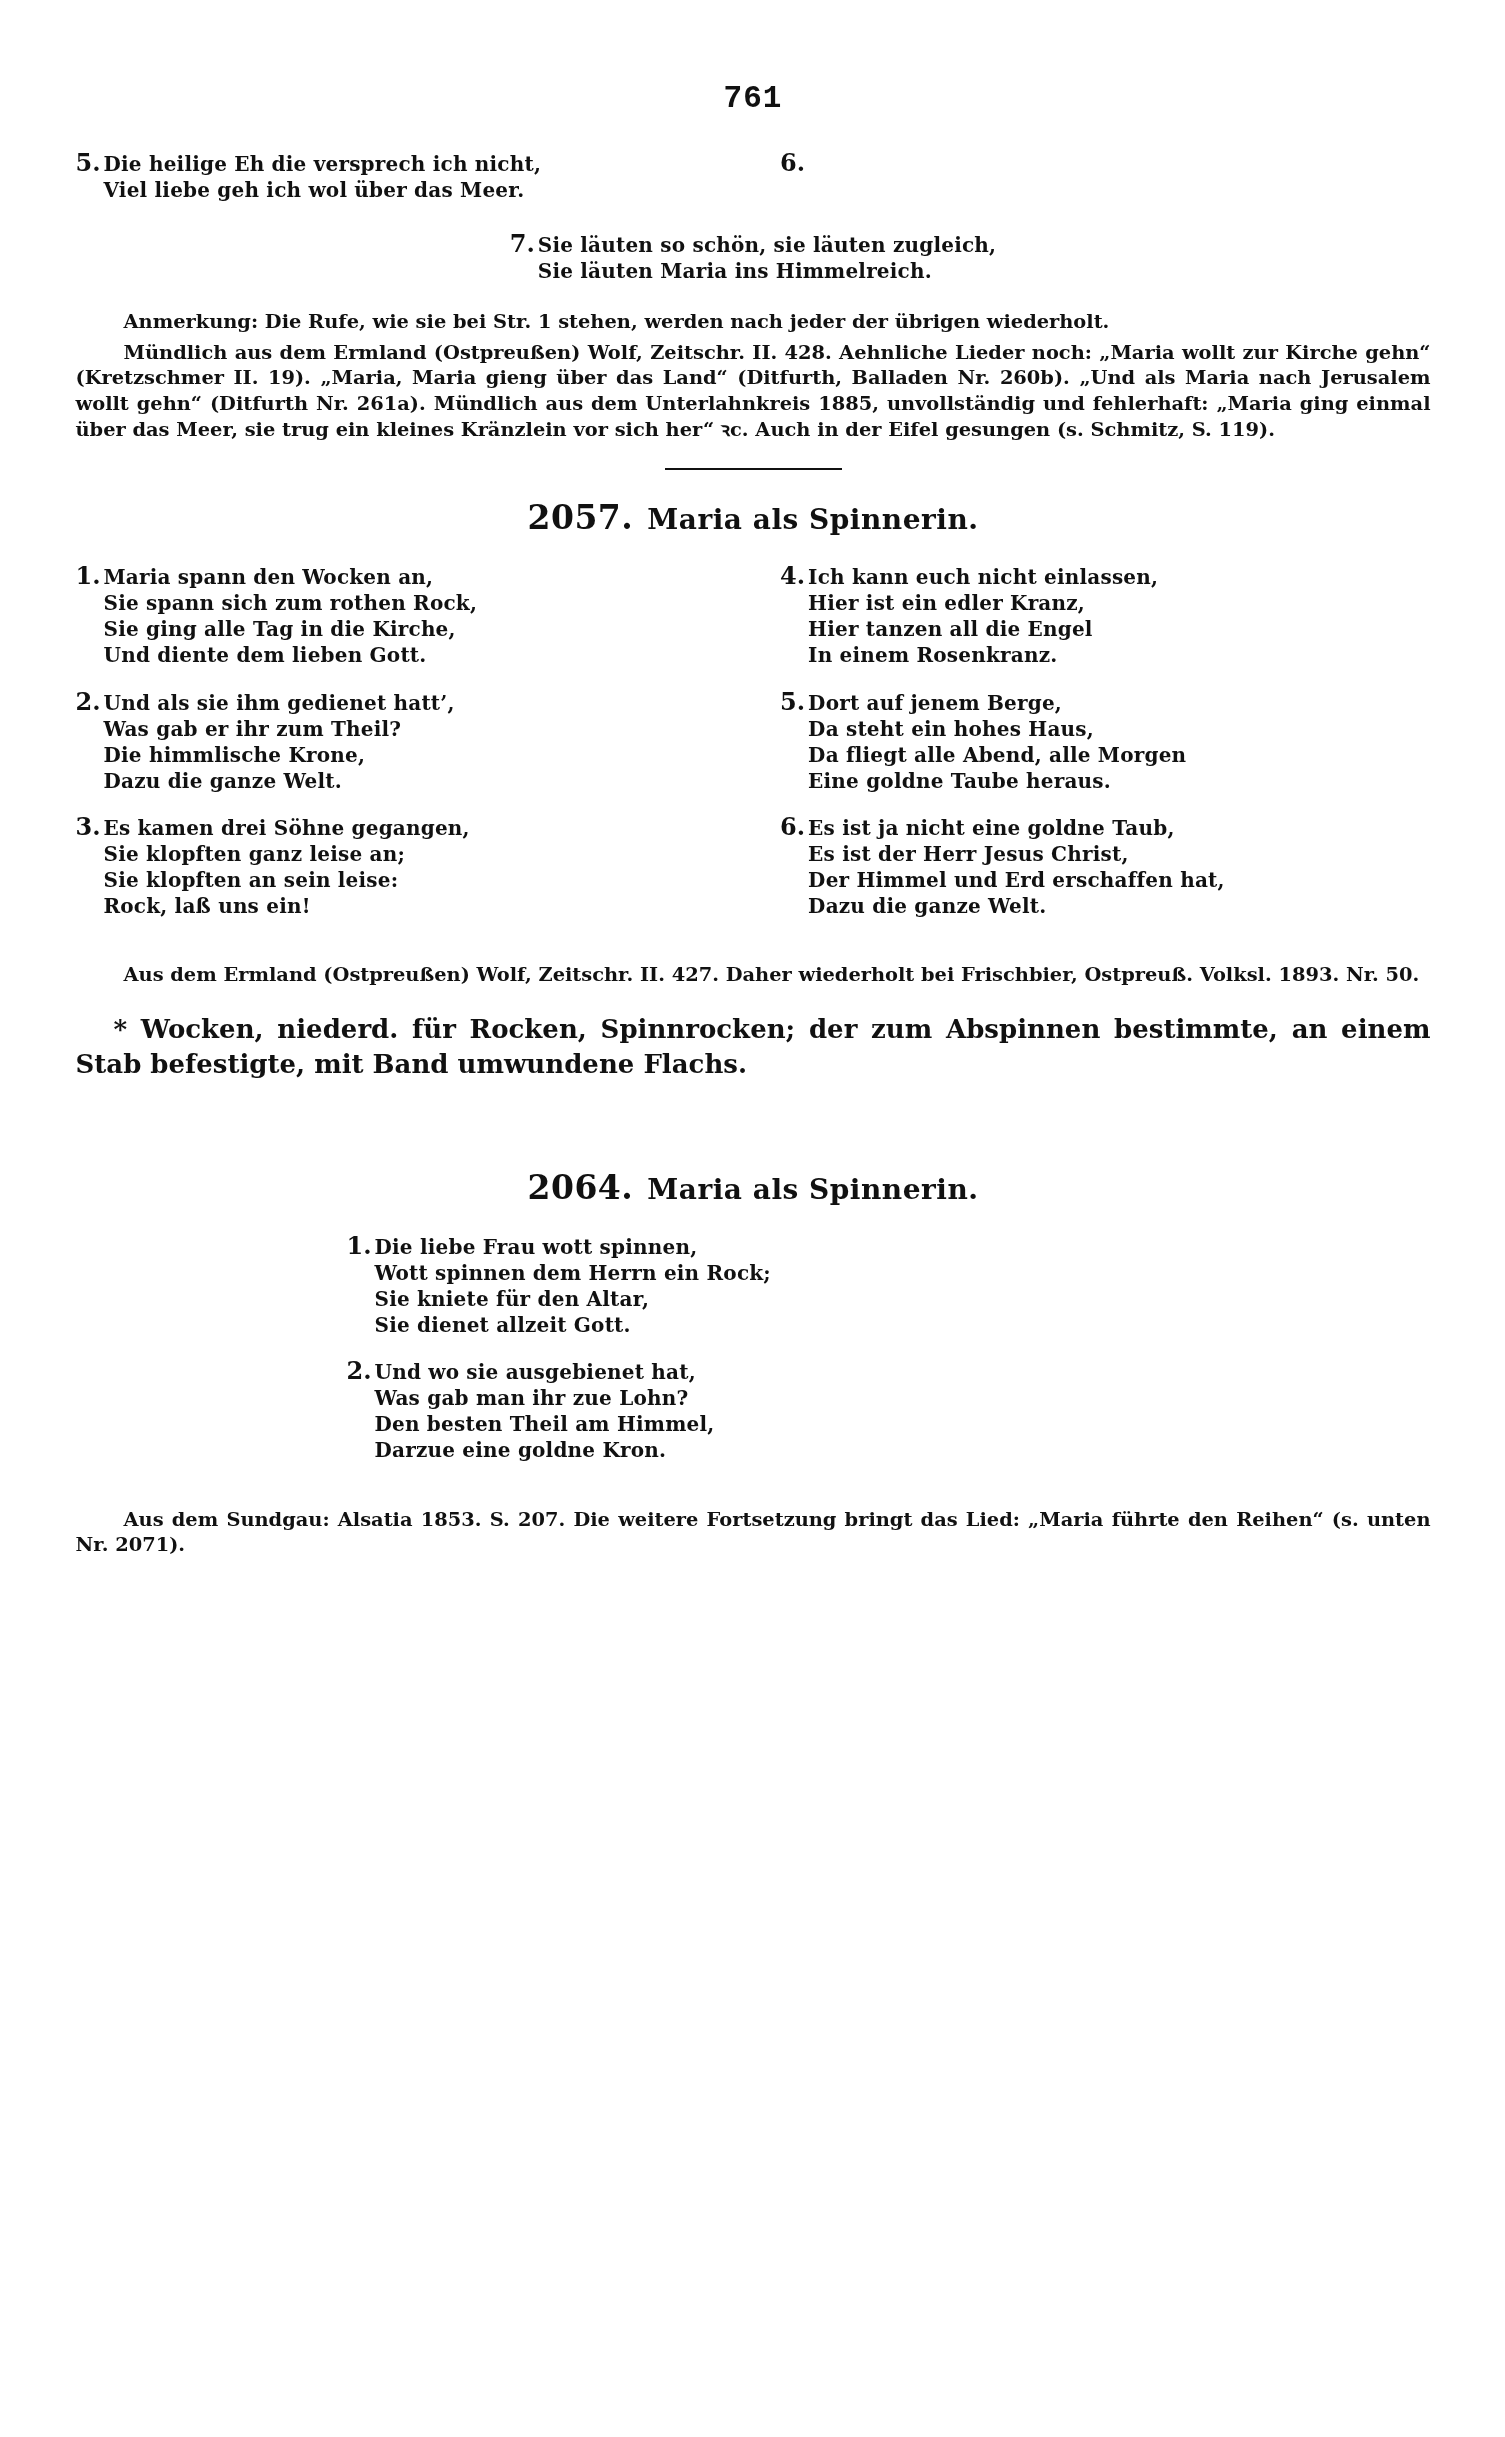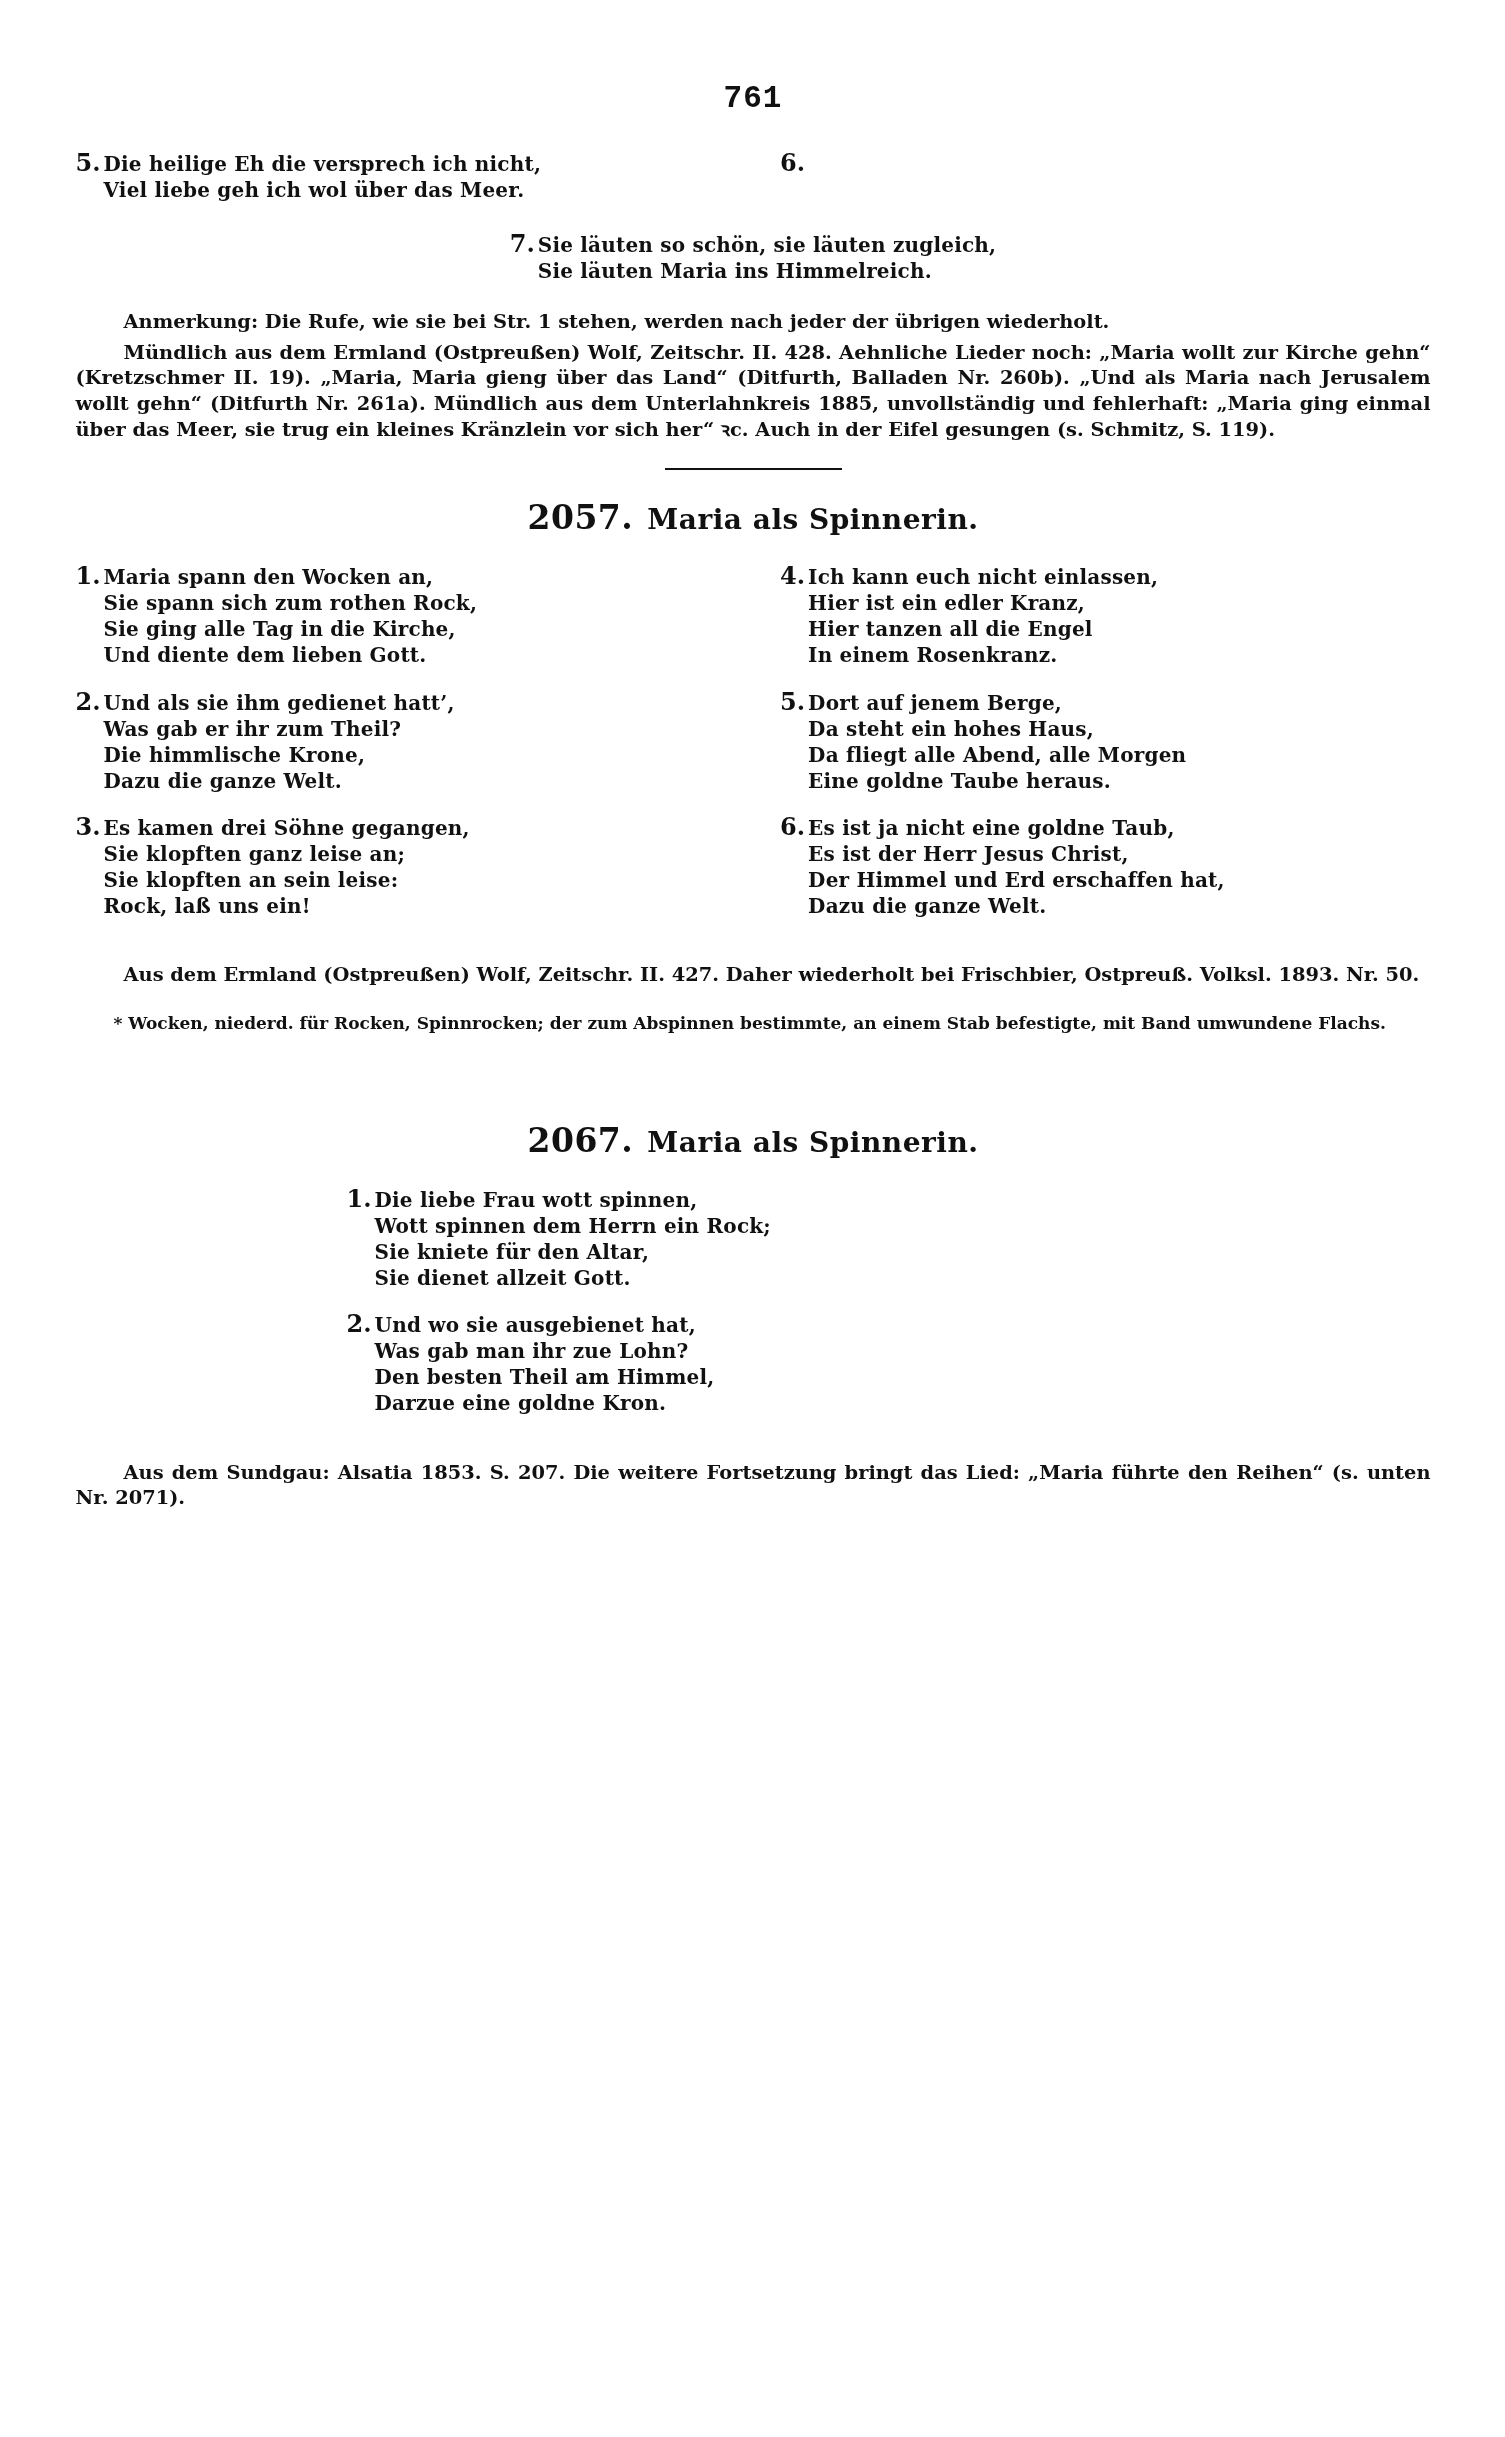--- a/index.html
+++ b/index.html
@@ -140,21 +140,21 @@
     display: flex;
     justify-content: center;
   }
   .onecol .col {
     width: 60%;
   }
 
   .footnote {
     font-family: "DejaVu Serif", serif;
     font-weight: 700;
-    font-size: 17px;
+    font-size: 26px;
     line-height: 1.34;
     text-align: justify;
     margin-top: 24px;
   }
   .footnote .star {
     display: inline-block;
     width: 38px;
   }
   .gap-lg { height: 65px; }
 </style>
@@ -303,21 +303,21 @@
       <span class="indent-first"></span><span>Aus dem Ermland (Ostpreußen) Wolf, Zeitschr. II. 427.  Daher wiederholt bei Frischbier, Ostpreuß. Volksl. 1893. Nr. 50.</span>
     </div>
 
     <div class="footnote frak">
       <span class="star"></span><span>* Wocken, niederd. für Rocken, Spinnrocken; der zum Abspinnen bestimmte, an einem Stab befestigte, mit Band umwundene Flachs.</span>
     </div>
 
     <div class="gap-lg"></div>
 
     <div class="song-head">
-      <span class="num frak">2067.</span><span class="title frak">Maria als Spinnerin.</span>
+      <span class="num frak">2064.</span><span class="title frak">Maria als Spinnerin.</span>
     </div>
 
     <div class="onecol">
       <div class="col">
 
         <div class="stanza">
           <div class="stanza-row">
             <span class="st-num frak">1.</span>
             <span class="st-lines frak">
               <span class="ln">Die liebe Frau wott spinnen,</span><br>

